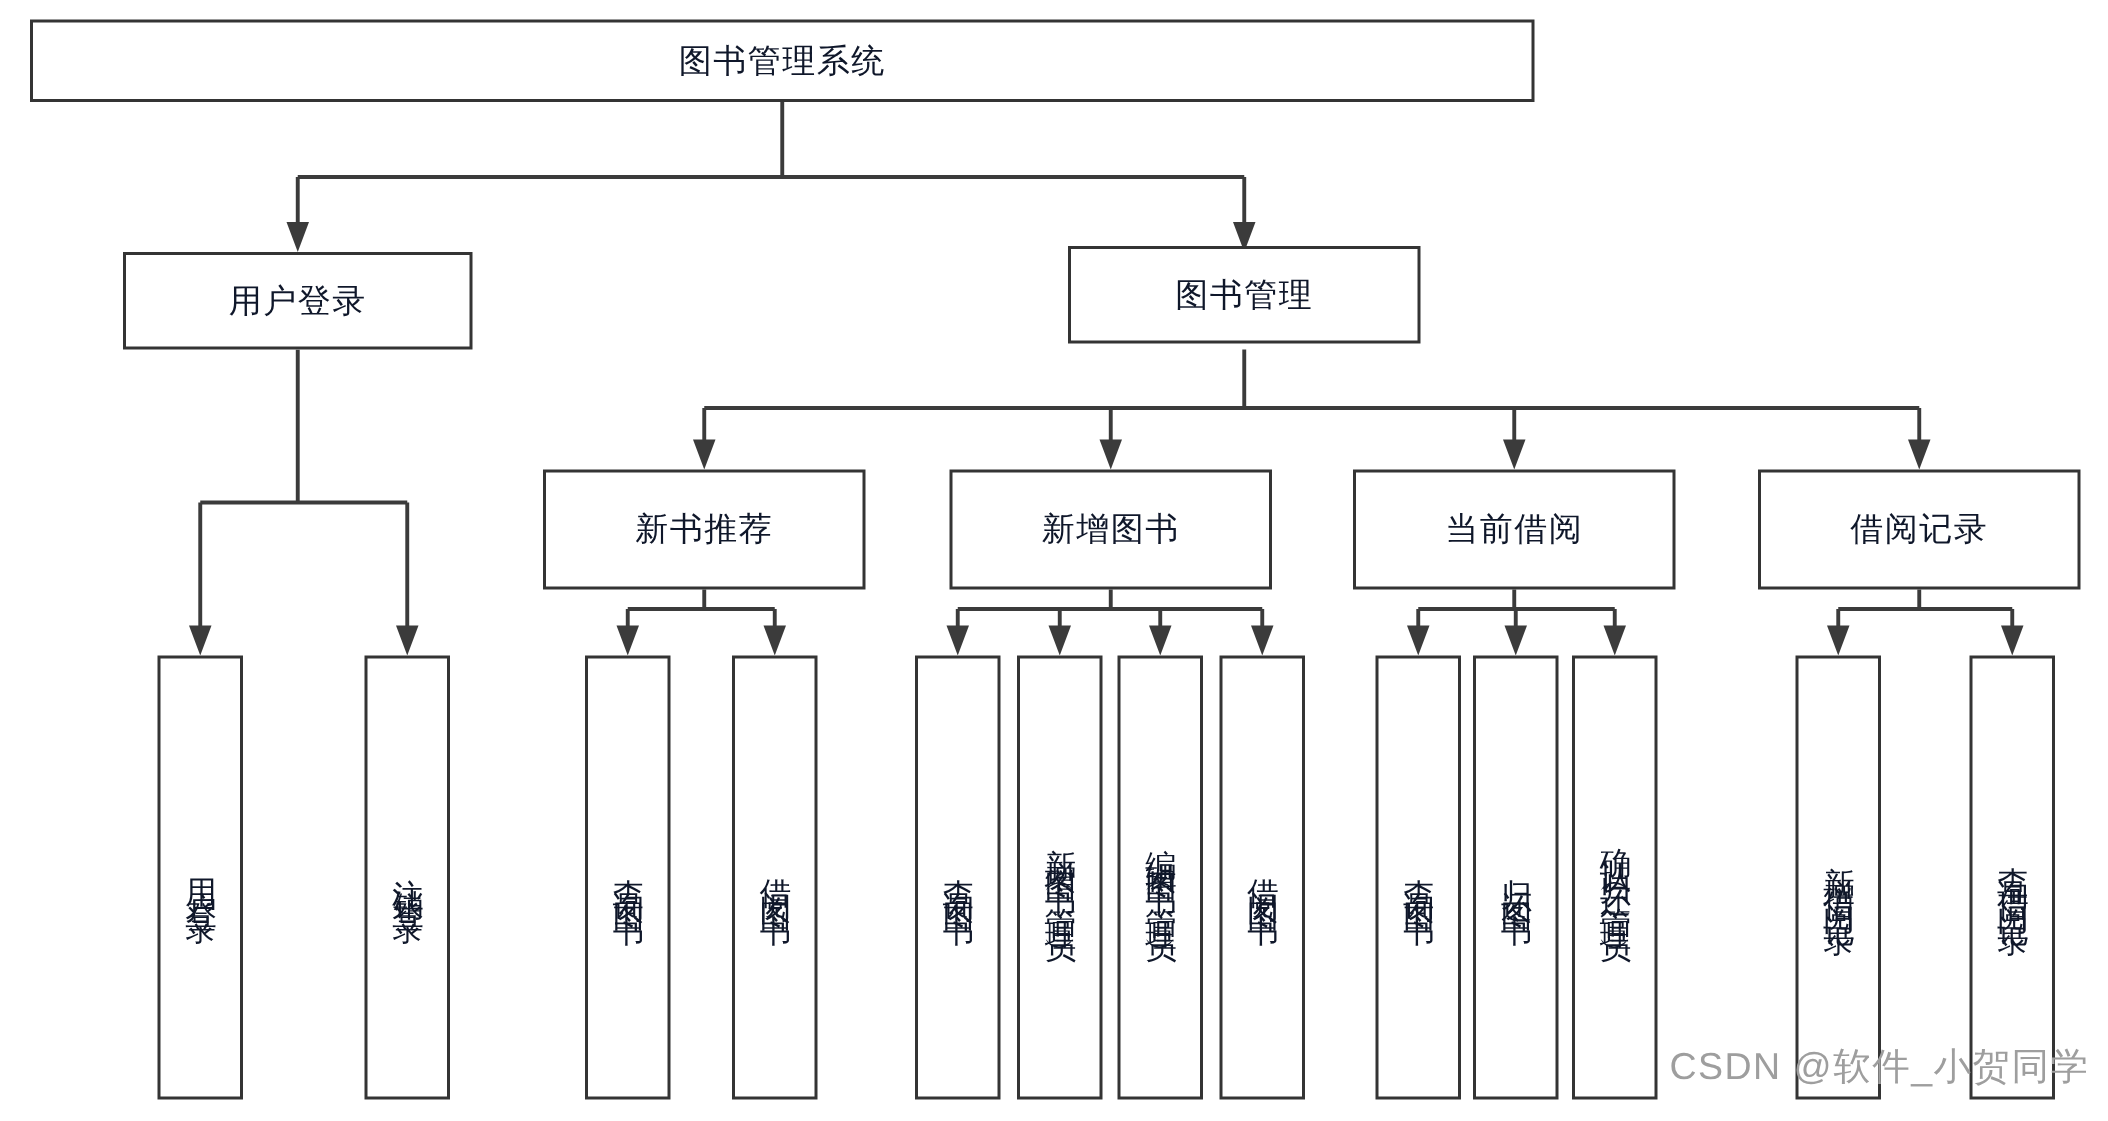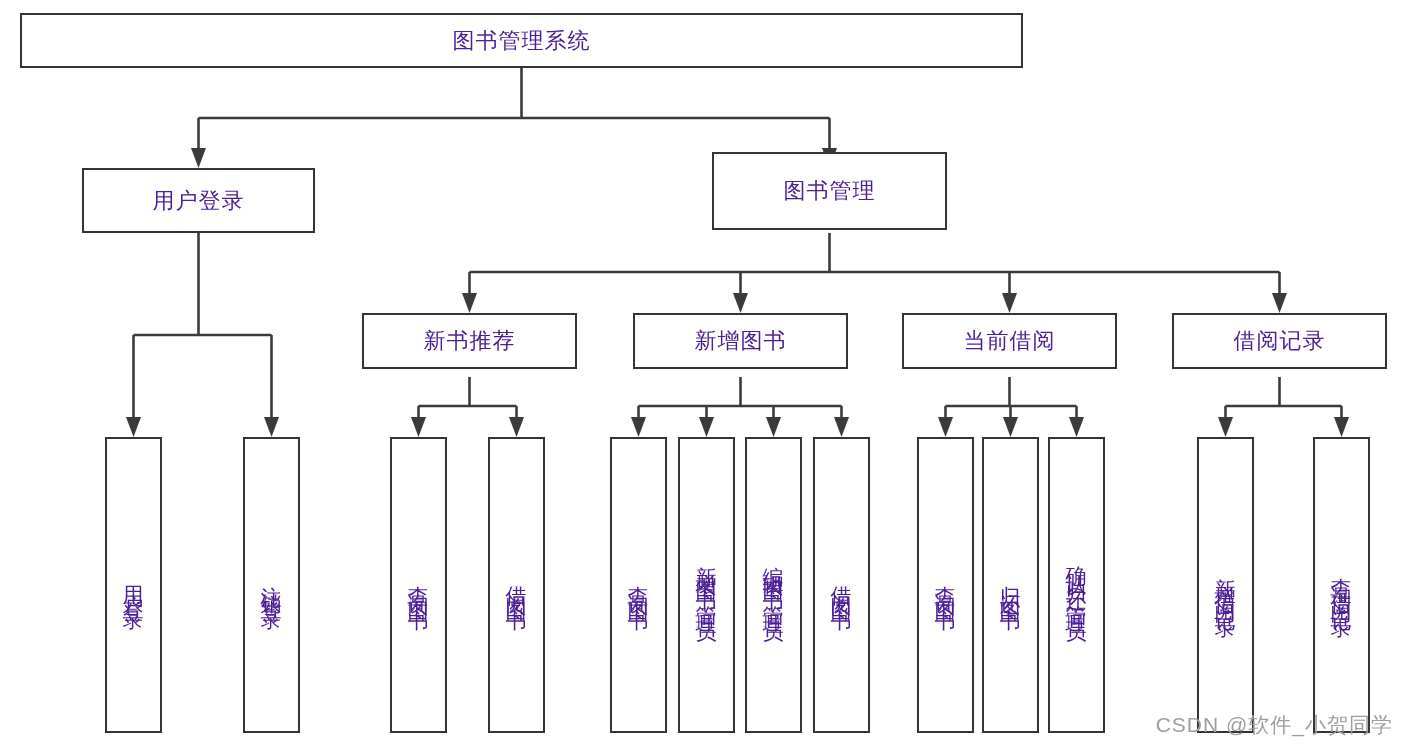--- a/index.html
+++ b/index.html
@@ -7,52 +7,52 @@
   #stage{position:relative;width:1405px;height:747px;background:#ffffff;overflow:hidden;}
   #connectors{position:absolute;left:0;top:0;width:1405px;height:747px;}
   .box{
     position:absolute;
     background:#ffffff;
     border:2.5px solid #343434;
     box-sizing:border-box;
     display:flex;
     align-items:center;
     justify-content:center;
-    color:#4c1d95;
+    color:#0f172a;
     font-size:22px;
     letter-spacing:1px;
     white-space:nowrap;
   }
   .vbox span{
     writing-mode:vertical-lr;
     text-orientation:mixed;
     letter-spacing:8px;
     font-size:21px;
     line-height:1;
   }
   
   .n-root{left:20px;top:13px;width:1003px;height:55px;}
   
   .n-ul{left:82px;top:168px;width:233px;height:65px;}
-  .n-bm{left:712px;top:152px;width:235px;height:78px;}
+  .n-bm{left:712px;top:164px;width:235px;height:65px;}
   
-  .lv3{top:313px;width:215px;height:56px;}
+  .lv3{top:313px;width:215px;height:80px;}
   .n-nb{left:362px;} .n-bb{left:633px;} .n-cb{left:902px;justify-content:center;} .n-br{left:1172px;}
   
   .lv4{top:437px;width:57px;height:296px;}
   .n-ul0{left:105px;} .n-ul1{left:243px;}
   .n-nb0{left:390px;} .n-nb1{left:488px;}
   .n-bb0{left:610px;} .n-bb1{left:678px;} .n-bb2{left:745px;} .n-bb3{left:813px;}
   .n-cb0{left:917px;} .n-cb1{left:982px;} .n-cb2{left:1048px;}
   .n-br0{left:1197px;} .n-br1{left:1313px;}
   #watermark{
     position:absolute;
     right:12px;
-    bottom:8px;
-    font-size:21px;
+    bottom:20px;
+    font-size:25px;
     color:#9e9e9e;
     letter-spacing:1px;
   }
 </style>
 </head>
 <body>
 
 <div id="stage">
 
   <svg id="connectors" viewBox="0 0 1405 747">

